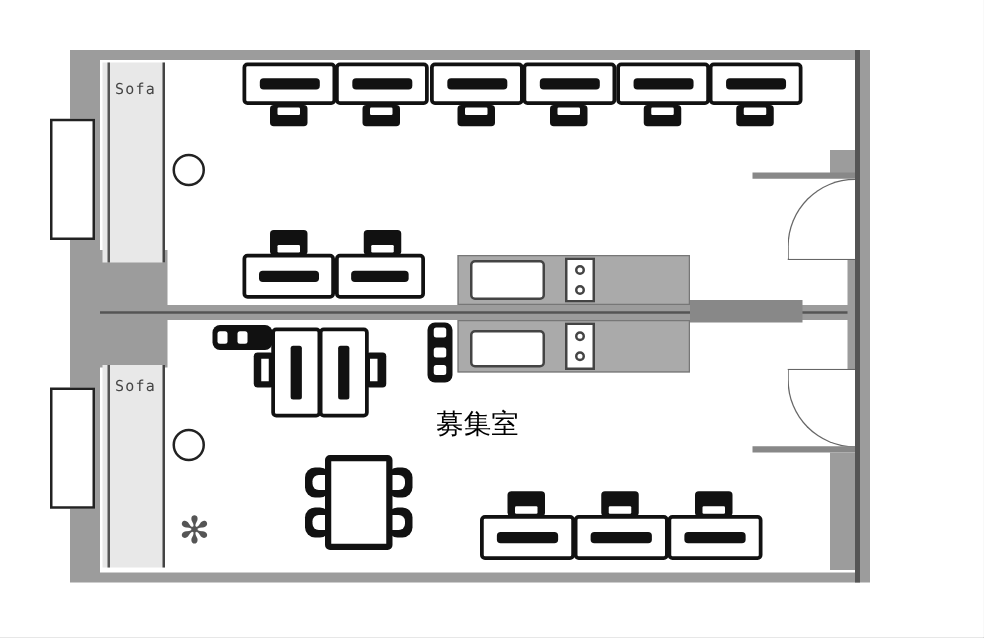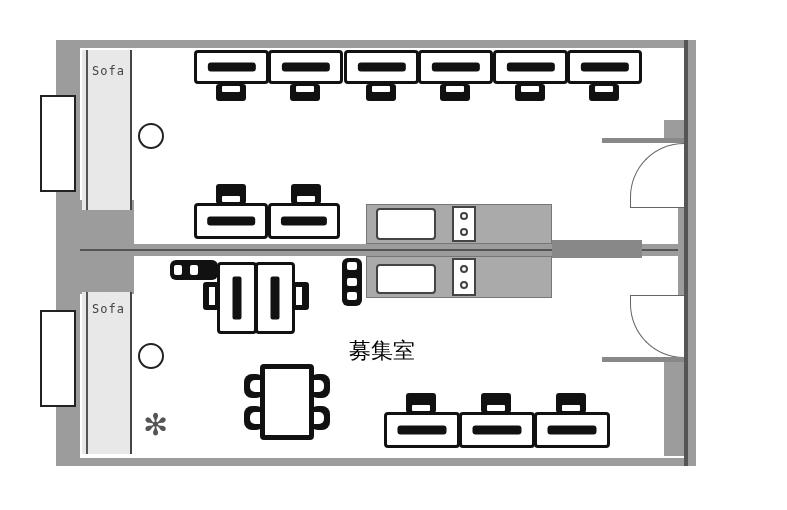--- a/index.html
+++ b/index.html
@@ -147,21 +147,21 @@
 <div class="abs vtable" style="left:217px;top:262px;width:40px;height:72px;">
     <div class="slot"></div>
   </div>
 <div class="abs vtable" style="left:255px;top:262px;width:40px;height:72px;">
     <div class="slot"></div>
   </div>
 <div class="abs chair" style="left:293px;top:282px;width:16px;height:28px;">
     <div class="abs" style="left:3px;top:5px;width:6px;height:18px;background:#fff;"></div>
   </div>
 
-<span class="abs room-label" style="left:349px;top:336px;">募集室</span>
+<span class="abs room-label" style="left:349px;top:324px;">募集室</span>
 
 <div class="abs" style="left:244px;top:364px;">
   <div class="abs chair" style="left:0;top:10px;width:20px;height:24px;border-radius:8px;">
       <div class="abs" style="left:6px;top:6px;width:10px;height:12px;background:#fff;border-radius:5px 0 0 5px;"></div>
     </div>
   <div class="abs chair" style="left:0;top:42px;width:20px;height:24px;border-radius:8px;">
       <div class="abs" style="left:6px;top:6px;width:10px;height:12px;background:#fff;border-radius:5px 0 0 5px;"></div>
     </div>
   <div class="abs vtable" style="left:16px;top:0;width:54px;height:76px;border-width:5px;"></div>
   <div class="abs chair" style="left:66px;top:10px;width:20px;height:24px;border-radius:8px;">

